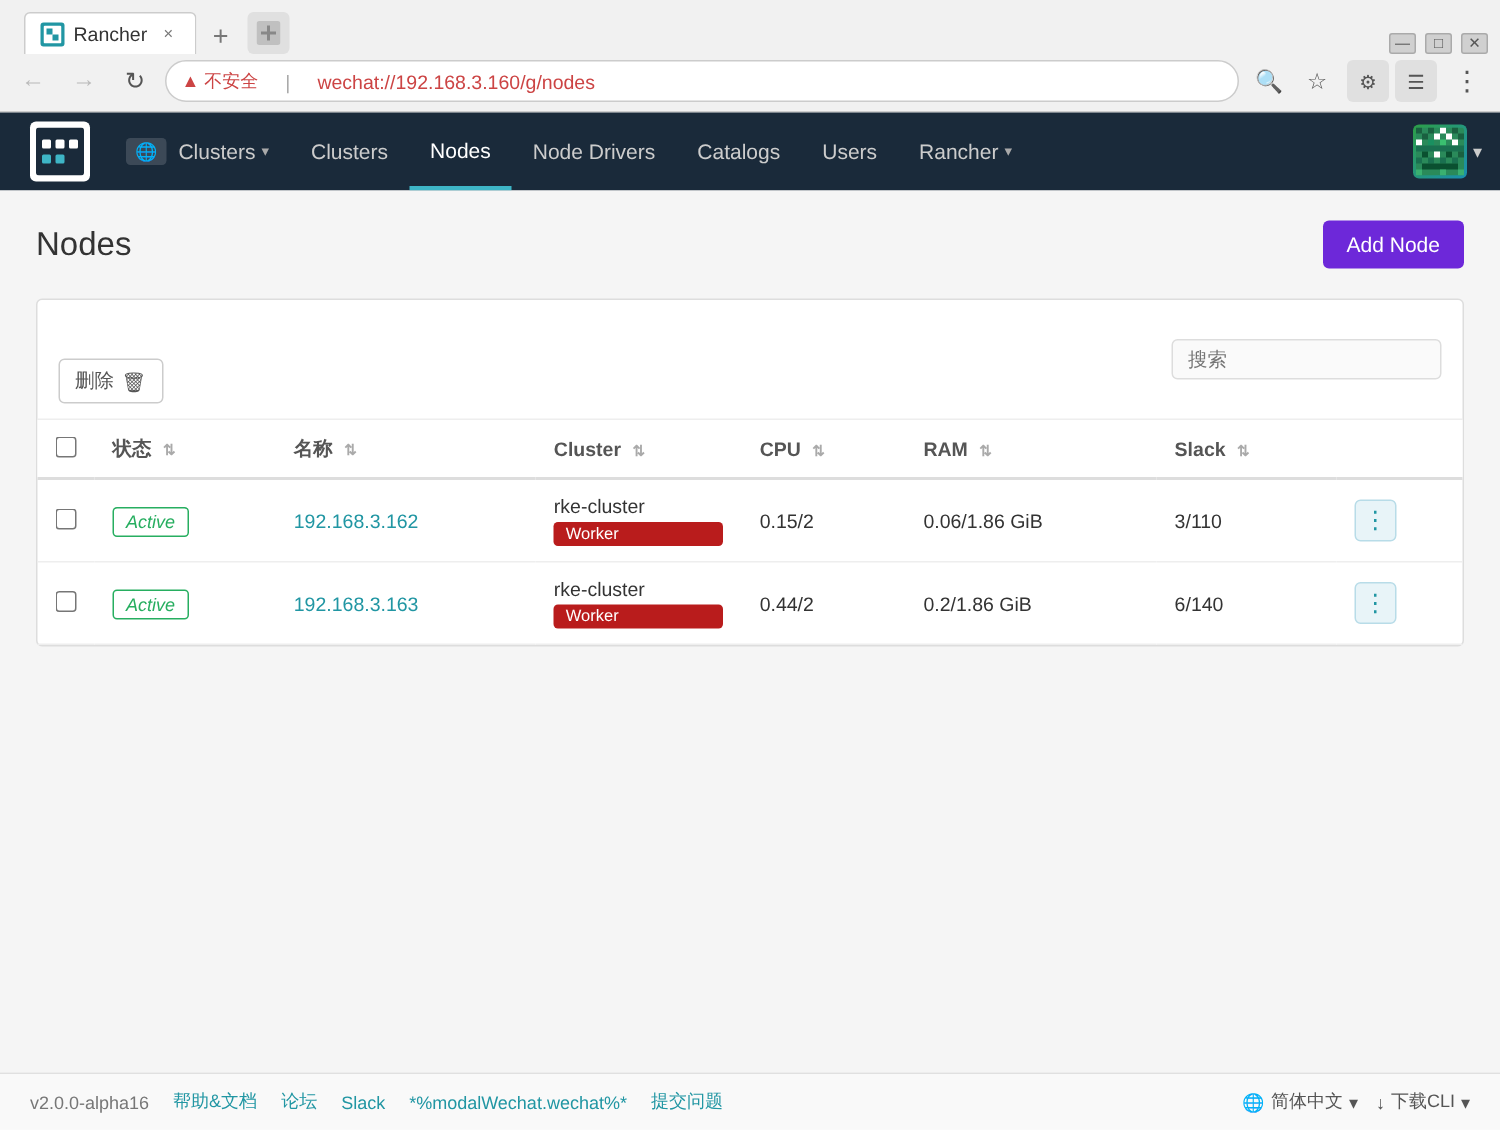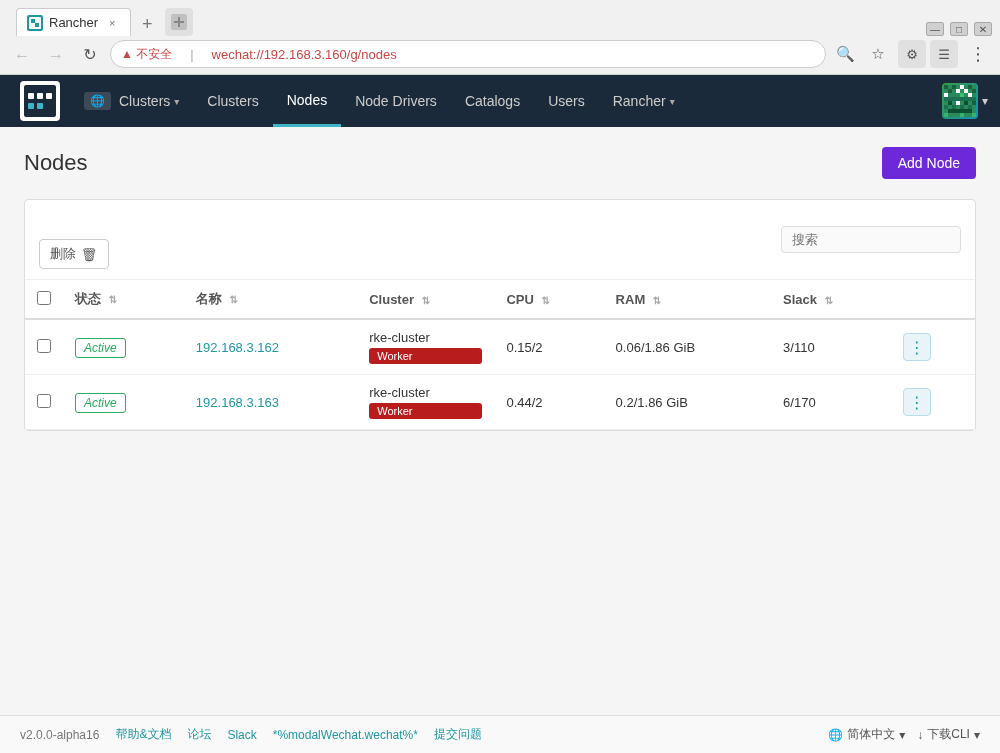--- a/index.html
+++ b/index.html
@@ -291,21 +291,21 @@
         <a class="node-link">192.168.3.163</a>
       </td>
       <td>
         <div class="cluster-cell">
           <span class="cluster-name">rke-cluster</span>
           <span class="role-badge">Worker</span>
         </div>
       </td>
       <td>0.44/2</td>
       <td>0.2/1.86 GiB</td>
-      <td>6/170</td>
+      <td>6/140</td>
       <td>
         <div class="action-btn">⋮</div>
       </td>
     </tr>
         </tbody>
     </table>
   </div>
 </div>
 
 <div class="app-footer">

